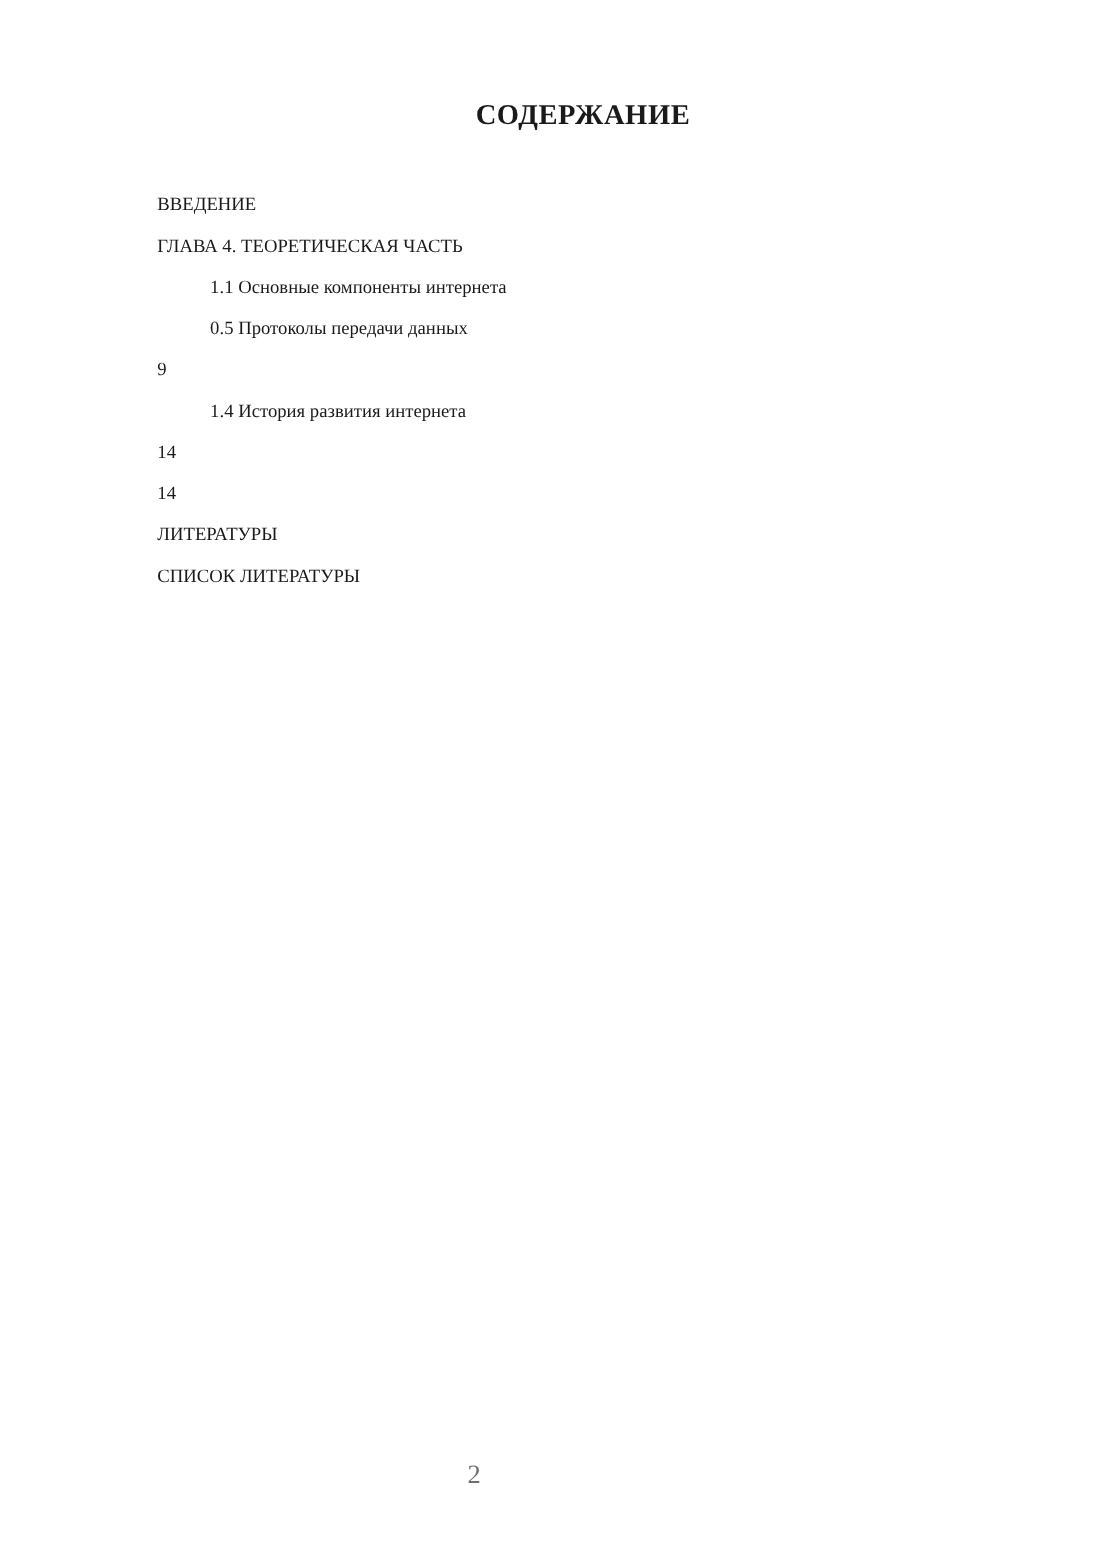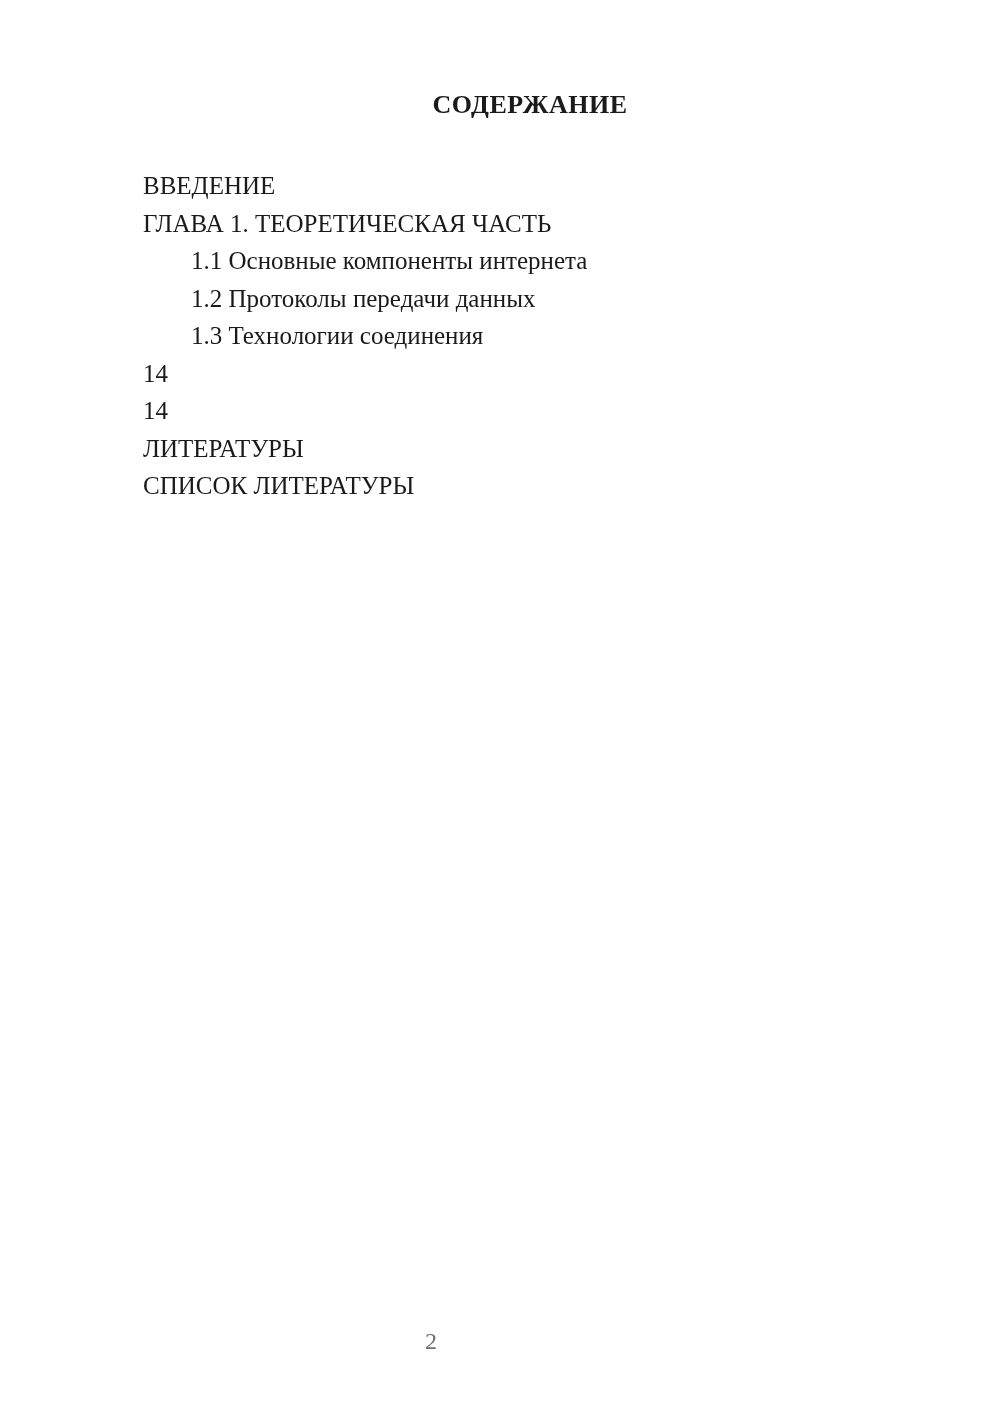--- a/index.html
+++ b/index.html
@@ -27,21 +27,21 @@
     letter-spacing: 0.5px;
     line-height: 30px;
   }
   .toc-list {
     margin-top: 47px;
   }
   .toc-row {
     display: flex;
     justify-content: space-between;
     align-items: baseline;
-    font-size: 25px;
+    font-size: 17px;
     line-height: 37.5px;
     white-space: nowrap;
   }
   .toc-row.sub .toc-label {
     padding-left: 48px;
   }
   .toc-label { text-align: left; }
   .toc-page { text-align: right; }
   .footer-page-number {
     position: absolute;
@@ -59,34 +59,37 @@
 
 <div class="page">
   <div class="content">
     <div class="doc-title">СОДЕРЖАНИЕ</div>
     <div class="toc-list">
         <div class="toc-row">
           <span class="toc-label">ВВЕДЕНИЕ</span>
           <span class="toc-page">3</span>
         </div>
         <div class="toc-row">
-          <span class="toc-label">ГЛАВА 1. ТЕОРЕТИЧЕСКАЯ ЧАСТЬ</span>
+          <span class="toc-label">ГЛАВА 4. ТЕОРЕТИЧЕСКАЯ ЧАСТЬ</span>
           <span class="toc-page">5</span>
         </div>
         <div class="toc-row sub">
           <span class="toc-label">1.1 Основные компоненты интернета</span>
           <span class="toc-page">5</span>
         </div>
         <div class="toc-row sub">
-          <span class="toc-label">1.2 Протоколы передачи данных</span>
+          <span class="toc-label">0.5 Протоколы передачи данных</span>
           <span class="toc-page">7</span>
         </div>
         <div class="toc-row sub">
-          <span class="toc-label">1.3 Технологии соединения</span>
           <span class="toc-page">9</span>
+        </div>
+        <div class="toc-row sub">
+          <span class="toc-label">1.4 История развития интернета</span>
+          <span class="toc-page">10</span>
         </div>
         <div class="toc-row">
           <span class="toc-page">14</span>
         </div>
         <div class="toc-row sub">
           <span class="toc-page">14</span>
         </div>
         <div class="toc-row">
           <span class="toc-label">ЛИТЕРАТУРЫ</span>
           <span class="toc-page">19</span>

